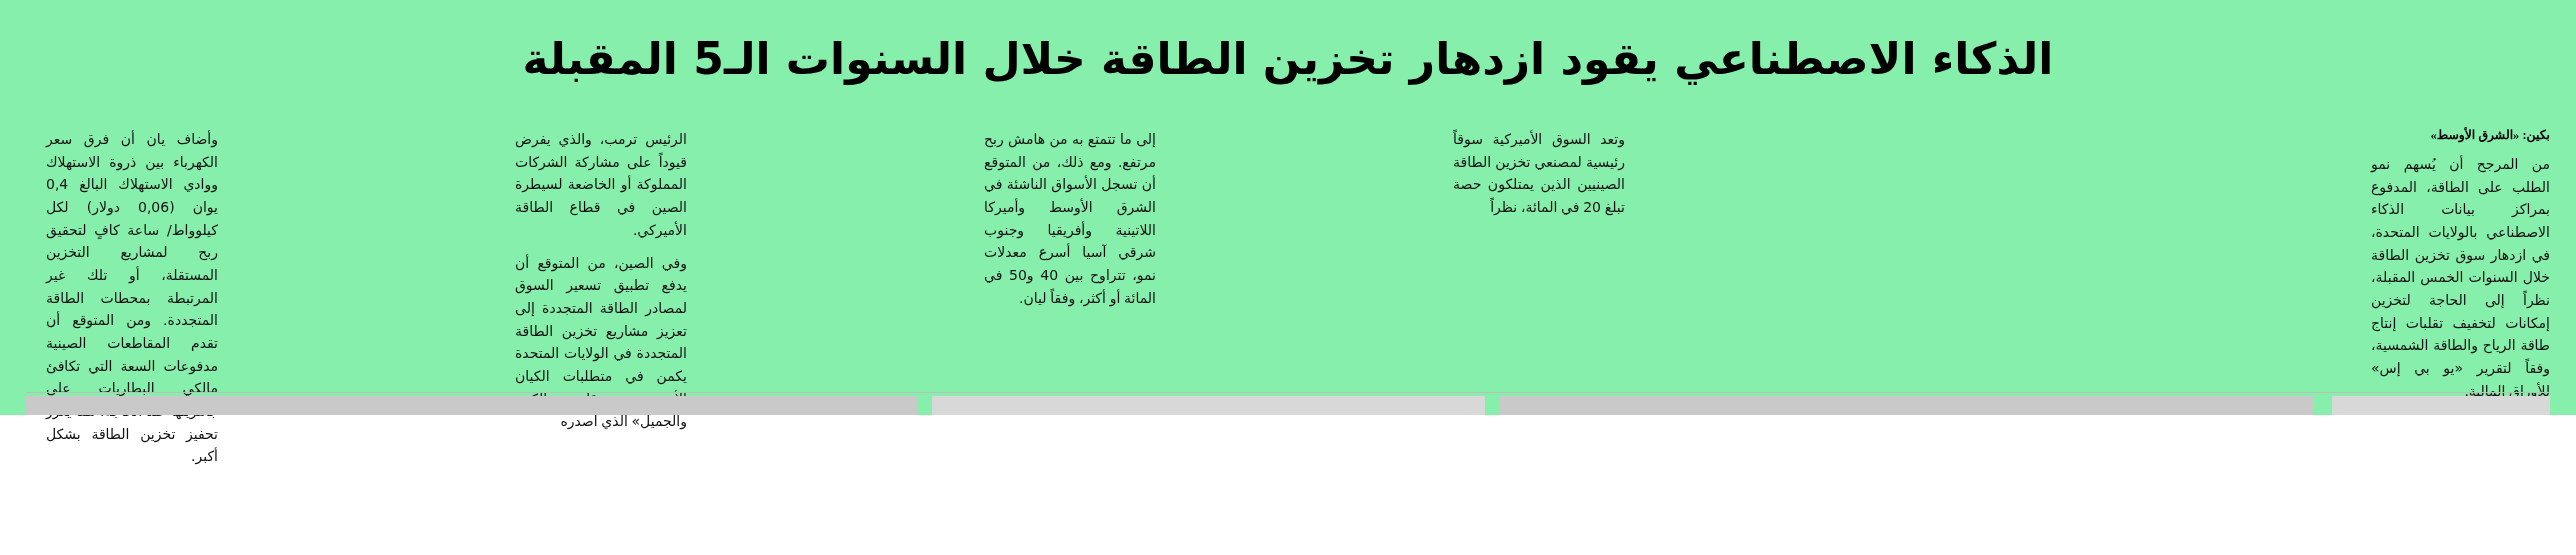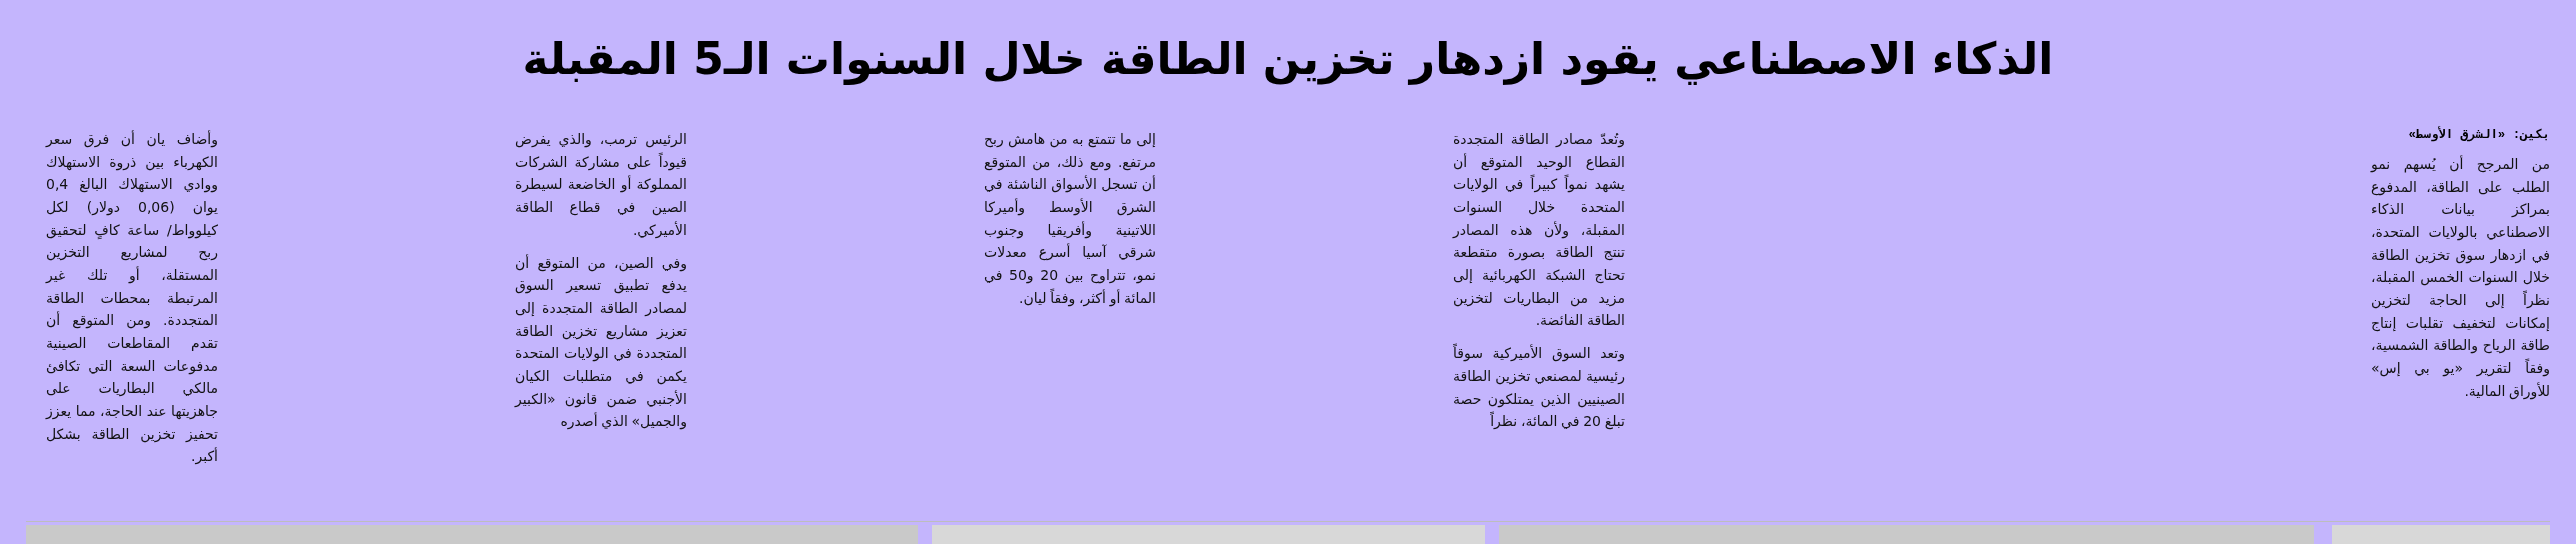--- a/index.html
+++ b/index.html
@@ -11,22 +11,22 @@
     width: 2576px;
     height: 556px;
     font-family: "DejaVu Sans", sans-serif;
     color: #000000;
     overflow: hidden;
   }
 
   .page {
     position: relative;
     width: 2576px;
-    height: 544px;
-    background: #c4b5fd;
+    height: 415px;
+    background: #86efac;
     box-sizing: border-box;
   }
 
   
   .headline-wrap {
     position: absolute;
     top: 4.4px;
     right: 0;
     left: 0;
     text-align: center;
@@ -59,21 +59,21 @@
 
   .col {
     width: 172px;
     box-sizing: border-box;
     position: relative;
     direction: rtl;
   }
   .col.first { width: 179px; }
 
   .byline {
-    font-family: Liberation Mono, monospace;
+    font-family: Liberation Serif, serif;
     font-weight: bold;
     font-size: 12.4px;
     line-height: 1.2;
     color: #000;
     text-align: right;
     margin: 0 0 10.2px 0;
     white-space: nowrap;
   }
 
   .ptext {
@@ -131,26 +131,25 @@
 
     <div class="col first">
       <div class="byline">بكين: «الشرق الأوسط»</div>
       <p class="ptext">من المرجح أن يُسهم نمو الطلب على الطاقة، المدفوع بمراكز بيانات الذكاء الاصطناعي بالولايات المتحدة، في ازدهار سوق تخزين الطاقة خلال السنوات الخمس المقبلة، نظراً إلى الحاجة لتخزين إمكانات لتخفيف تقلبات إنتاج طاقة الرياح والطاقة الشمسية، وفقاً لتقرير «يو بي إس» للأوراق المالية.</p>
     </div>
 
     <div class="col pad-top">
     </div>
 
     <div class="col pad-top">
-      <p class="ptext">وتُعدّ مصادر الطاقة المتجددة القطاع الوحيد المتوقع أن يشهد نمواً كبيراً في الولايات المتحدة خلال السنوات المقبلة، ولأن هذه المصادر تنتج الطاقة بصورة متقطعة تحتاج الشبكة الكهربائية إلى مزيد من البطاريات لتخزين الطاقة الفائضة.</p>
       <p class="ptext">وتعد السوق الأميركية سوقاً رئيسية لمصنعي تخزين الطاقة الصينيين الذين يمتلكون حصة تبلغ 20 في المائة، نظراً</p>
     </div>
 
     <div class="col pad-top">
-      <p class="ptext">إلى ما تتمتع به من هامش ربح مرتفع. ومع ذلك، من المتوقع أن تسجل الأسواق الناشئة في الشرق الأوسط وأميركا اللاتينية وأفريقيا وجنوب شرقي آسيا أسرع معدلات نمو، تتراوح بين 20 و50 في المائة أو أكثر، وفقاً ليان.</p>
+      <p class="ptext">إلى ما تتمتع به من هامش ربح مرتفع. ومع ذلك، من المتوقع أن تسجل الأسواق الناشئة في الشرق الأوسط وأميركا اللاتينية وأفريقيا وجنوب شرقي آسيا أسرع معدلات نمو، تتراوح بين 40 و50 في المائة أو أكثر، وفقاً ليان.</p>
     </div>
 
     <div class="col pad-top">
       <p class="ptext">الرئيس ترمب، والذي يفرض قيوداً على مشاركة الشركات المملوكة أو الخاضعة لسيطرة الصين في قطاع الطاقة الأميركي.</p>
       <p class="ptext">وفي الصين، من المتوقع أن يدفع تطبيق تسعير السوق لمصادر الطاقة المتجددة إلى تعزيز مشاريع تخزين الطاقة المتجددة في الولايات المتحدة يكمن في متطلبات الكيان الأجنبي ضمن قانون «الكبير والجميل» الذي أصدره</p>
     </div>
 
     <div class="col pad-top">
       <p class="ptext">وأضاف يان أن فرق سعر الكهرباء بين ذروة الاستهلاك ووادي الاستهلاك البالغ 0,4 يوان (0,06 دولار) لكل كيلوواط/ ساعة كافٍ لتحقيق ربح لمشاريع التخزين المستقلة، أو تلك غير المرتبطة بمحطات الطاقة المتجددة. ومن المتوقع أن تقدم المقاطعات الصينية مدفوعات السعة التي تكافئ مالكي البطاريات على جاهزيتها عند الحاجة، مما يعزز تحفيز تخزين الطاقة بشكل أكبر.</p>
     </div>

